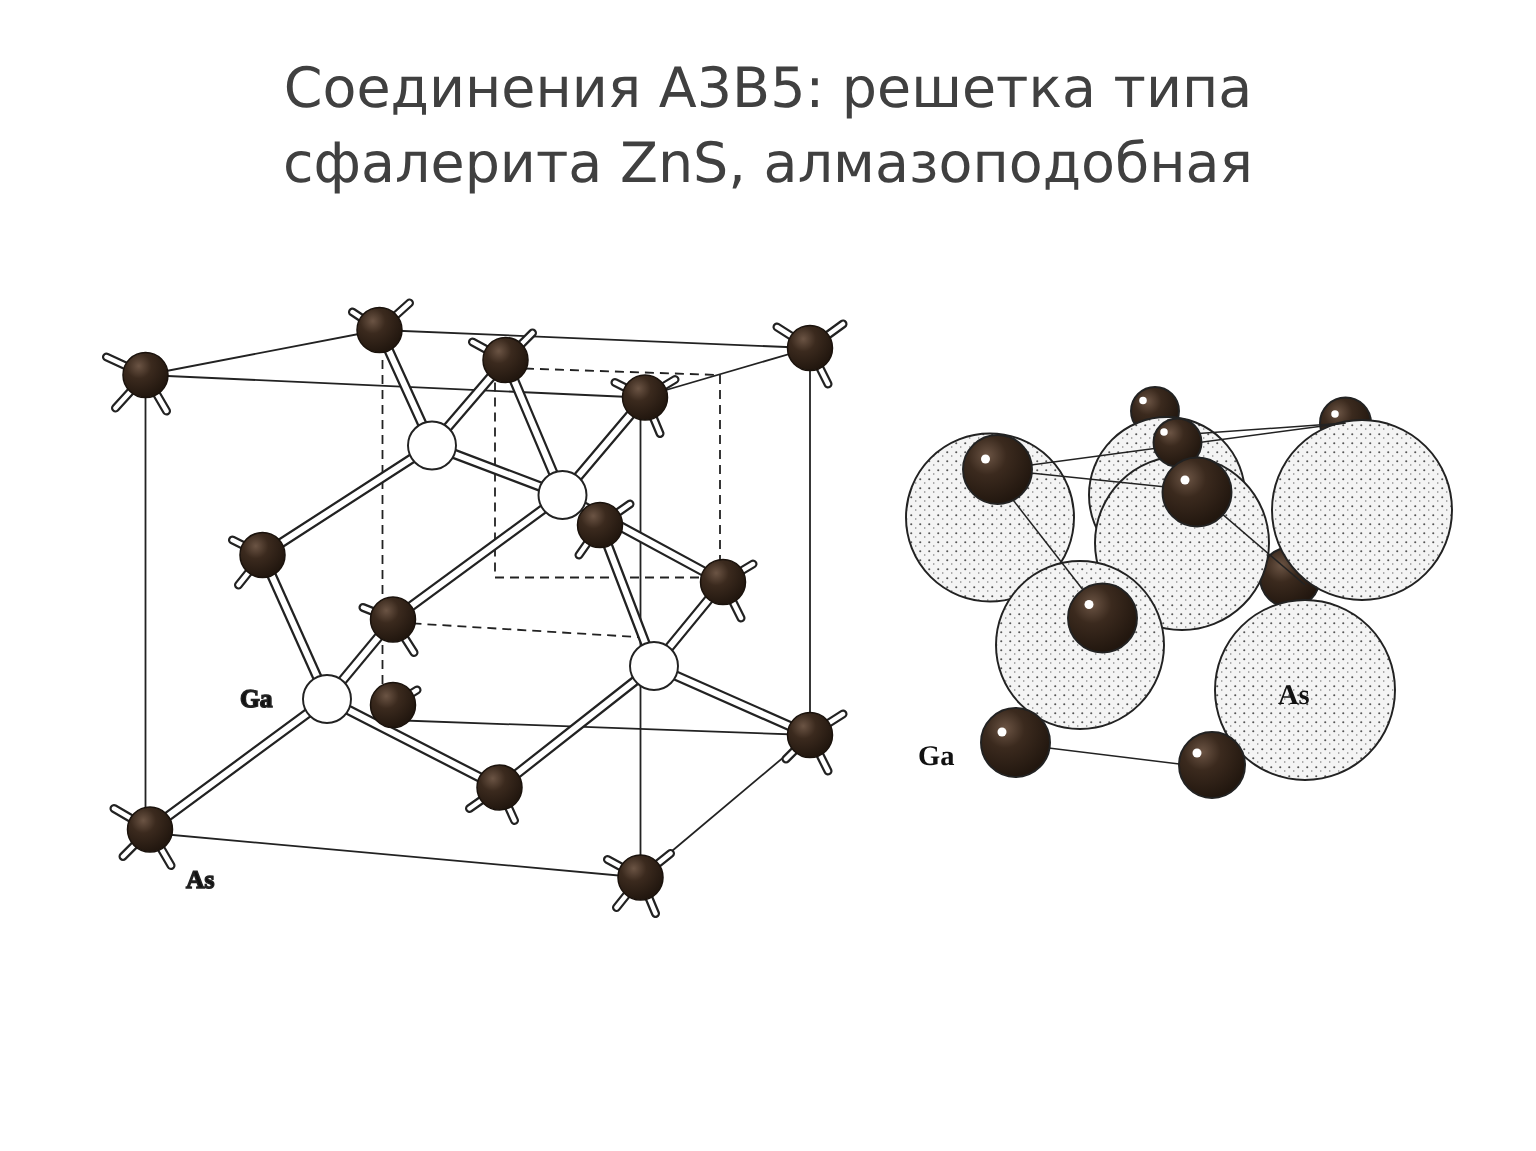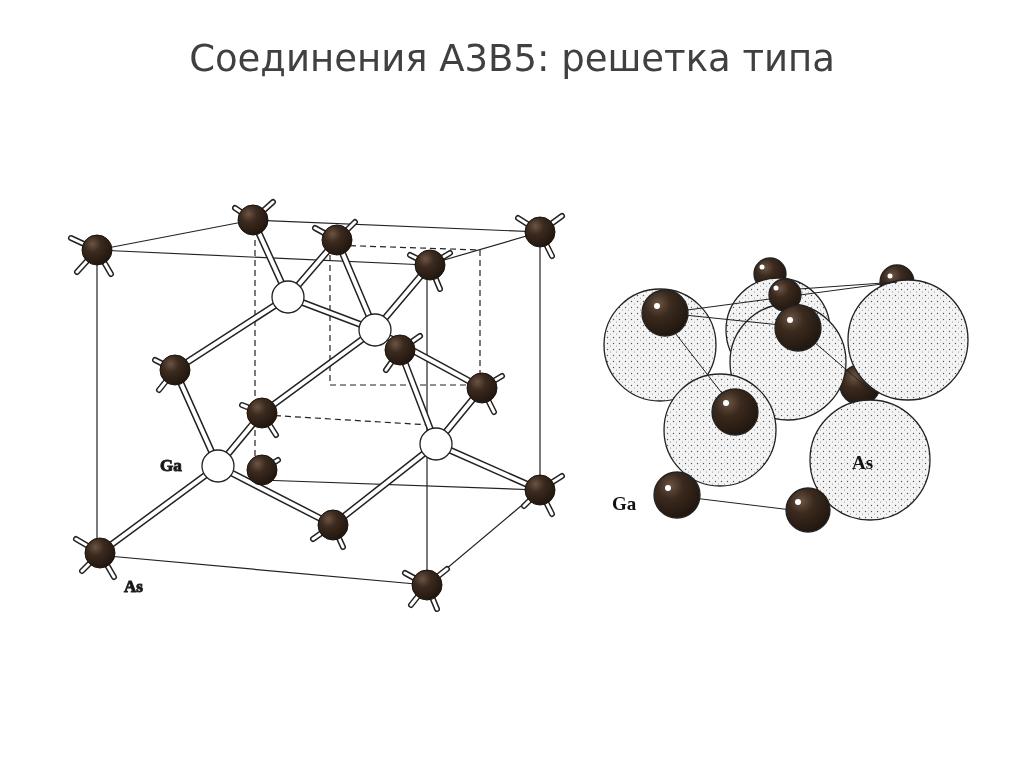--- a/index.html
+++ b/index.html
@@ -7,20 +7,21 @@
   .title { position:absolute; left:0; top:34px; width:1024px; text-align:center; font-family:"DejaVu Sans", sans-serif; font-size:37px; line-height:50px; color:#404040; letter-spacing:0px; }
   .title span { display:block; }
   svg { position:absolute; left:0; top:0; }
   .lbl { font-family:"Liberation Serif", serif; font-weight:bold; fill:#111; }
 </style>
 </head>
 <body>
 
 <div class="title">
   <span>Соединения A3B5: решетка типа</span>
+  <span>сфалерита ZnS, алмазоподобная</span>
 </div>
 
 <svg width="1024" height="767" viewBox="0 0 1024 767">
   <defs>
     <radialGradient id="dark" cx="0.35" cy="0.3" r="0.7">
       <stop offset="0" stop-color="#6b5444"></stop>
       <stop offset="0.4" stop-color="#3b2a1e"></stop>
       <stop offset="1" stop-color="#22170f"></stop>
     </radialGradient>
     <pattern id="dots" width="6" height="6" patternUnits="userSpaceOnUse">

